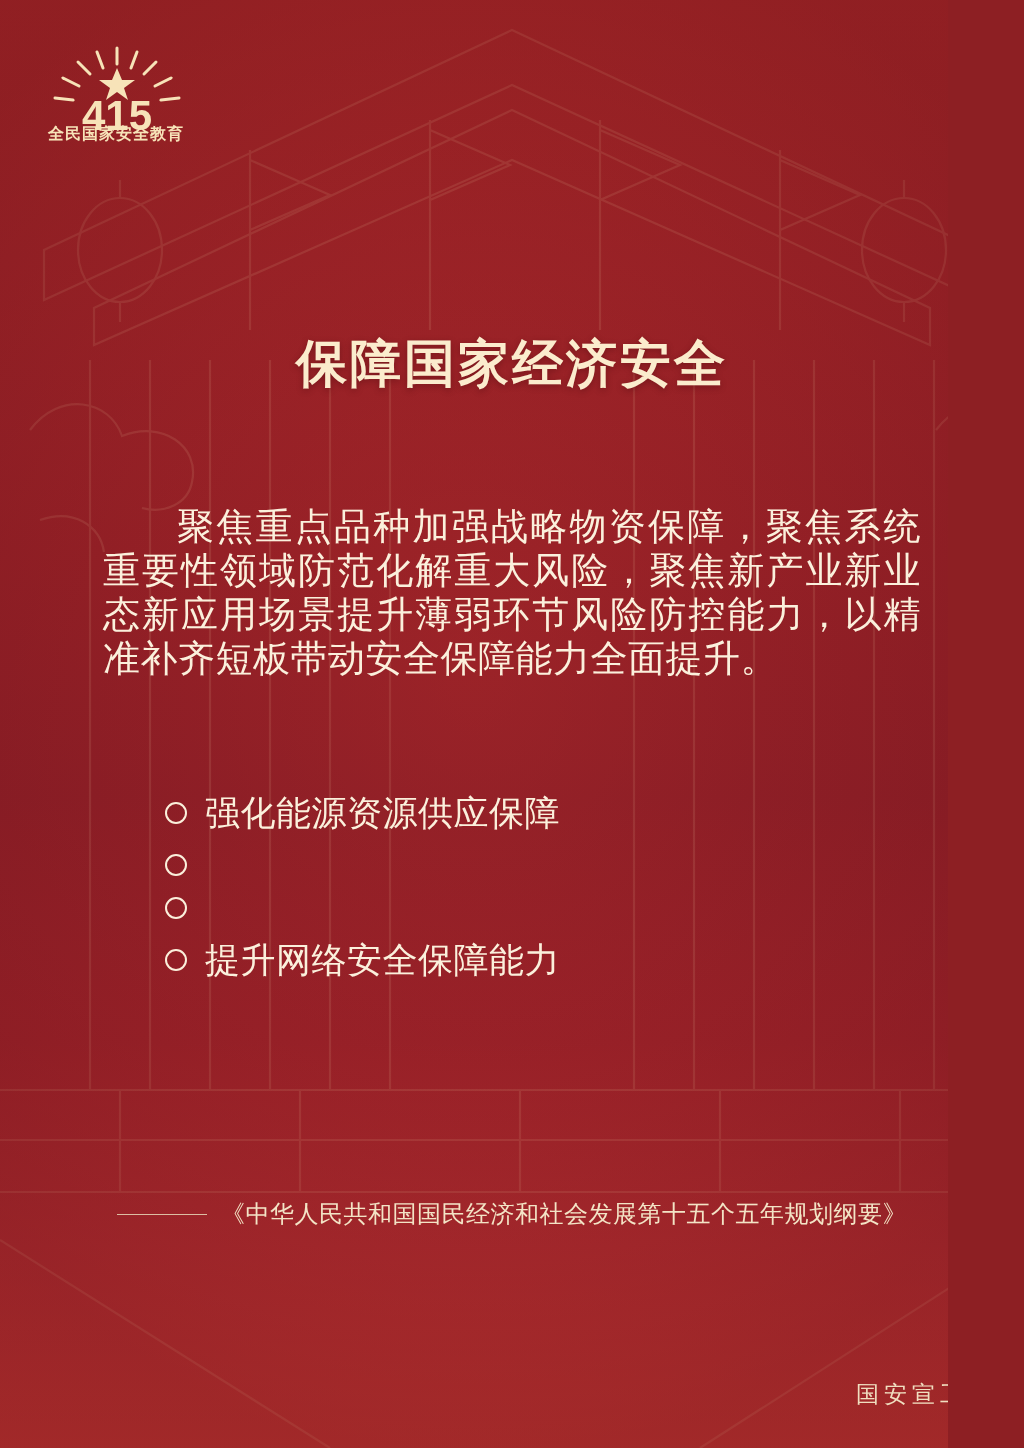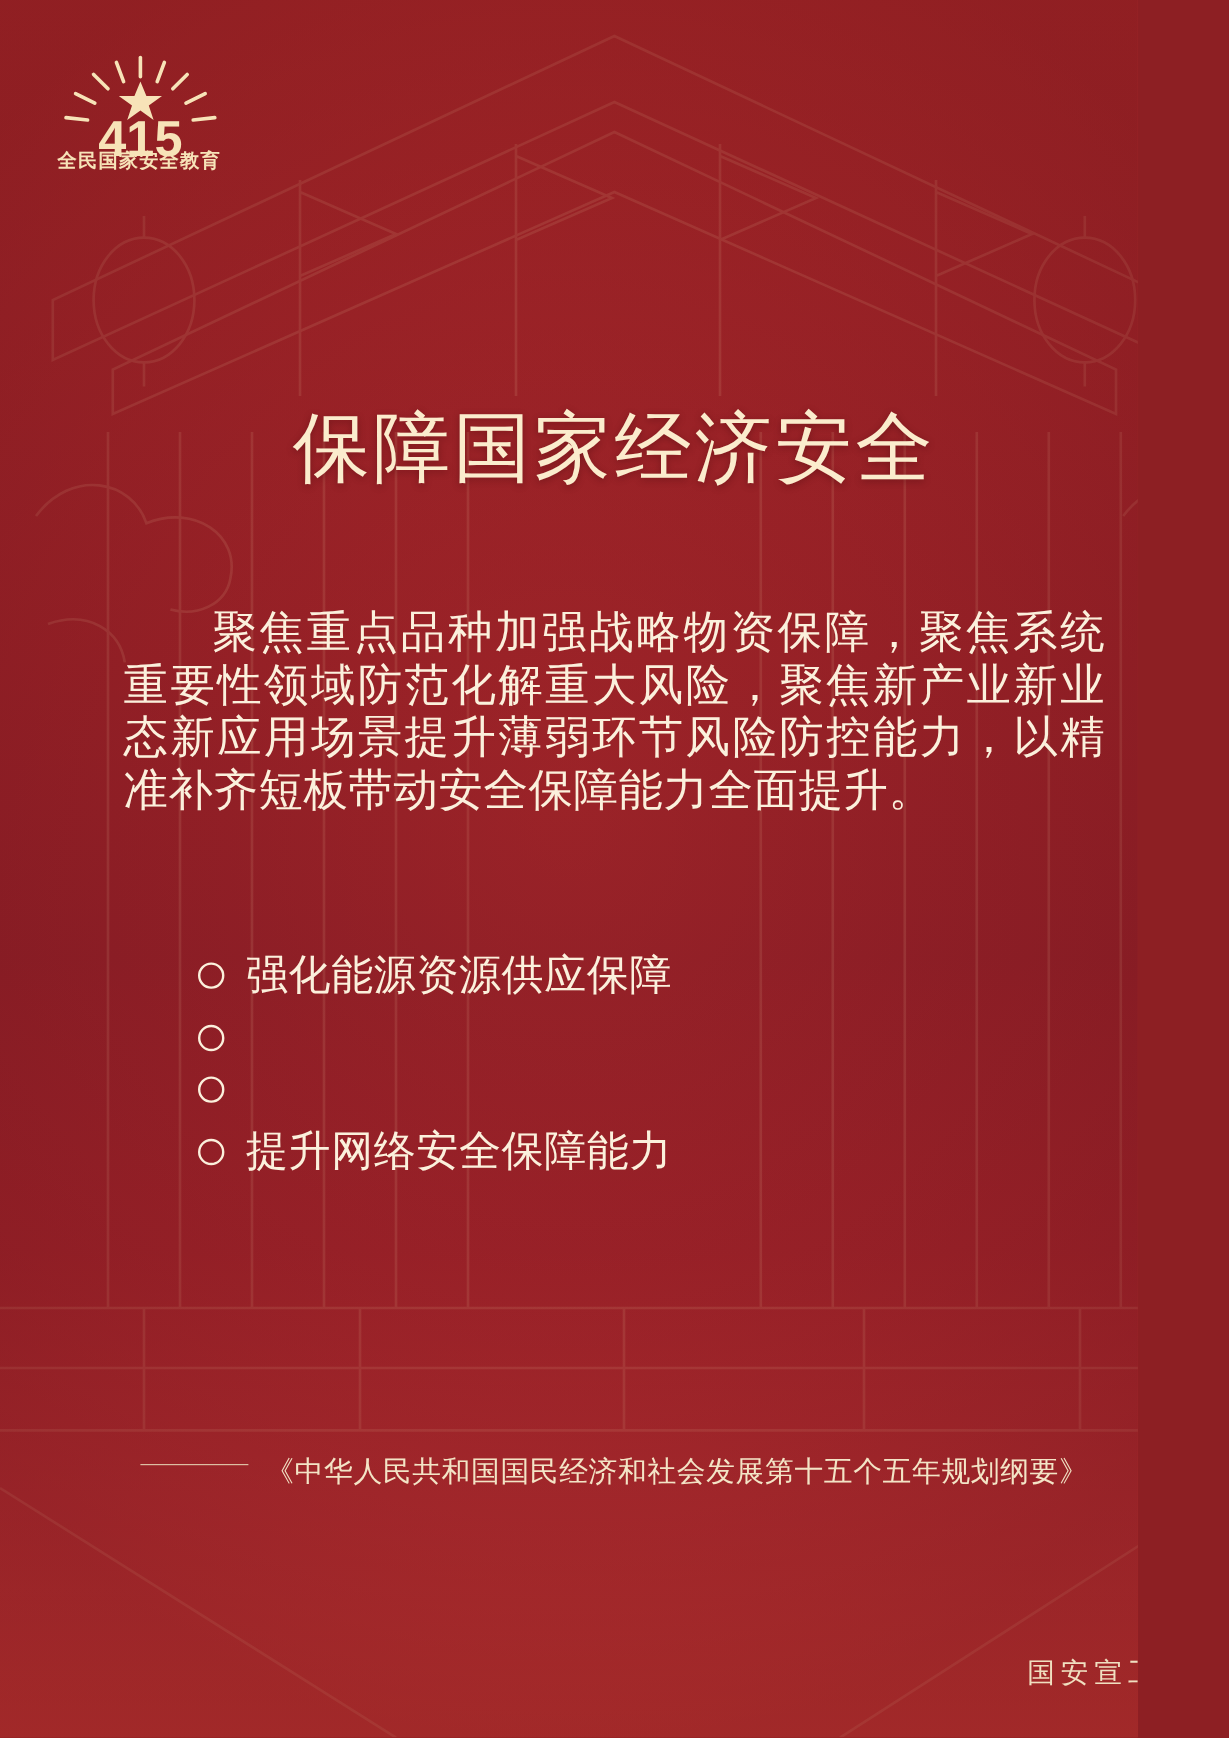--- a/index.html
+++ b/index.html
@@ -82,22 +82,22 @@
     top: 0;
     width: 1024px;
     height: 1448px;
   }
 
   .title {
     position: absolute;
     top: 330px;
     width: 1024px;
     text-align: center;
-    font-size: 64px;
-    font-weight: normal;
+    font-size: 51px;
+    font-weight: bold;
     letter-spacing: 3px;
     color: #fbeccd;
     text-shadow: 0 2px 6px rgba(80,10,15,0.45);
   }
 
   .paragraph {
     position: absolute;
     top: 505px;
     left: 103px;
     width: 818px;
@@ -149,21 +149,20 @@
     height: 1px;
     background: #e9d9b9;
     margin-right: 14px;
     opacity: 0.85;
   }
   .source-text {
     font-size: 24px;
     color: #f3e4c6;
     letter-spacing: 0.5px;
     white-space: nowrap;
-    margin-top: 12px;
   }
 
   
   .footer {
     position: absolute;
     bottom: 38px;
     width: 1024px;
     text-align: right;
   }
   .footer-mark {

